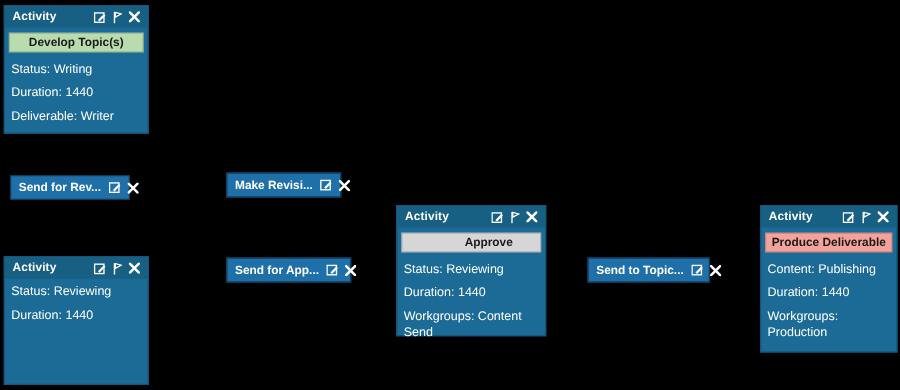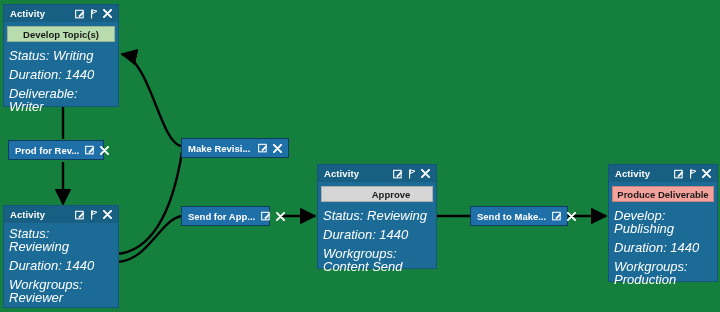--- a/index.html
+++ b/index.html
@@ -4,21 +4,21 @@
 <style>
   html, body {
     margin: 0;
     padding: 0;
     background: #ffffff;
   }
   #canvas {
     position: relative;
     width: 720px;
     height: 312px;
-    background: #15803d;
+    background: #000000;
     font-family: "Liberation Sans", sans-serif;
     overflow: hidden;
   }
   #edges {
     position: absolute;
     left: 0;
     top: 0;
     width: 720px;
     height: 312px;
     pointer-events: none;
@@ -74,25 +74,24 @@
   }
   .act-title.green { background: #b9dcaf; }
   .act-title.grey  { background: #d6d6d6; padding-left: 28px; }
   .act-title.pink  { background: #f3a29c; }
 
   .act-body {
     padding: 2px 5px 6px 5px;
   }
   .act-line {
     color: #ffffff;
-    font-size: 13px;
+    font-size: 10px;
     line-height: 13px;
     margin-top: 6px;
     white-space: pre-line;
-    font-style: italic;
   }
   .act-line:first-child { margin-top: 2px; }
 
   
   .transition {
     position: absolute;
     background: #1f6fa8;
     border: 1px solid #0d3c5c;
     box-sizing: border-box;
     height: 20px;
@@ -169,21 +168,21 @@
     </div>
     <div class="act-title green">Develop Topic(s)</div>
     <div class="act-body">
       <div class="act-line">Status: Writing</div>
       <div class="act-line">Duration: 1440</div>
       <div class="act-line">Deliverable: Writer</div>
     </div>
   </div>
 
   <div class="transition" style="left:8px; top:140px; width:96px;">
-    <span class="trans-label">Prod for Rev...</span>
+    <span class="trans-label">Send for Rev...</span>
     <span class="trans-icons">
       <span class="ic">
         <svg width="10" height="10" viewBox="0 0 12 12">
           <rect x="0.8" y="1.6" width="9" height="9" fill="none" stroke="#ffffff" stroke-width="1.3"></rect>
           <path d="M4 8.4 L9.6 2.6 L11.2 4.1 L5.6 9.9 Z" fill="#ffffff"></path>
         </svg>
       </span>
       <span class="ic">
         <svg width="9" height="9" viewBox="0 0 10 10">
           <path d="M1 1 L9 9 M9 1 L1 9" stroke="#ffffff" stroke-width="2.2" stroke-linecap="round"></path>
@@ -211,42 +210,41 @@
         <span class="ic">
           <svg width="9" height="9" viewBox="0 0 10 10">
             <path d="M1 1 L9 9 M9 1 L1 9" stroke="#ffffff" stroke-width="2.2" stroke-linecap="round"></path>
           </svg>
         </span>
       </span>
     </div>
     <div class="act-body">
       <div class="act-line">Status: Reviewing</div>
       <div class="act-line">Duration: 1440</div>
-      <div class="act-line">Workgroups: Reviewer</div>
-    </div>
-  </div>
-
-  <div class="transition" style="left:181px; top:138px; width:108px;">
+    </div>
+  </div>
+
+  <div class="transition" style="left:181px; top:138px; width:92px;">
     <span class="trans-label">Make Revisi...</span>
     <span class="trans-icons">
       <span class="ic">
         <svg width="10" height="10" viewBox="0 0 12 12">
           <rect x="0.8" y="1.6" width="9" height="9" fill="none" stroke="#ffffff" stroke-width="1.3"></rect>
           <path d="M4 8.4 L9.6 2.6 L11.2 4.1 L5.6 9.9 Z" fill="#ffffff"></path>
         </svg>
       </span>
       <span class="ic">
         <svg width="9" height="9" viewBox="0 0 10 10">
           <path d="M1 1 L9 9 M9 1 L1 9" stroke="#ffffff" stroke-width="2.2" stroke-linecap="round"></path>
         </svg>
       </span>
     </span>
   </div>
 
-  <div class="transition" style="left:181px; top:206px; width:89px;">
+  <div class="transition" style="left:181px; top:206px; width:100px;">
     <span class="trans-label">Send for App...</span>
     <span class="trans-icons">
       <span class="ic">
         <svg width="10" height="10" viewBox="0 0 12 12">
           <rect x="0.8" y="1.6" width="9" height="9" fill="none" stroke="#ffffff" stroke-width="1.3"></rect>
           <path d="M4 8.4 L9.6 2.6 L11.2 4.1 L5.6 9.9 Z" fill="#ffffff"></path>
         </svg>
       </span>
       <span class="ic">
         <svg width="9" height="9" viewBox="0 0 10 10">
@@ -281,21 +279,21 @@
     </div>
     <div class="act-title grey">Approve</div>
     <div class="act-body">
       <div class="act-line">Status: Reviewing</div>
       <div class="act-line">Duration: 1440</div>
       <div class="act-line">Workgroups: Content Send</div>
     </div>
   </div>
 
   <div class="transition" style="left:470px; top:206px; width:98px;">
-    <span class="trans-label">Send to Make...</span>
+    <span class="trans-label">Send to Topic...</span>
     <span class="trans-icons">
       <span class="ic">
         <svg width="10" height="10" viewBox="0 0 12 12">
           <rect x="0.8" y="1.6" width="9" height="9" fill="none" stroke="#ffffff" stroke-width="1.3"></rect>
           <path d="M4 8.4 L9.6 2.6 L11.2 4.1 L5.6 9.9 Z" fill="#ffffff"></path>
         </svg>
       </span>
       <span class="ic">
         <svg width="9" height="9" viewBox="0 0 10 10">
           <path d="M1 1 L9 9 M9 1 L1 9" stroke="#ffffff" stroke-width="2.2" stroke-linecap="round"></path>
@@ -322,19 +320,19 @@
         </span>
         <span class="ic">
           <svg width="9" height="9" viewBox="0 0 10 10">
             <path d="M1 1 L9 9 M9 1 L1 9" stroke="#ffffff" stroke-width="2.2" stroke-linecap="round"></path>
           </svg>
         </span>
       </span>
     </div>
     <div class="act-title pink">Produce Deliverable</div>
     <div class="act-body">
-      <div class="act-line">Develop: Publishing</div>
+      <div class="act-line">Content: Publishing</div>
       <div class="act-line">Duration: 1440</div>
       <div class="act-line">Workgroups: Production</div>
     </div>
   </div>
 
 </div>
 
 </body></html>

